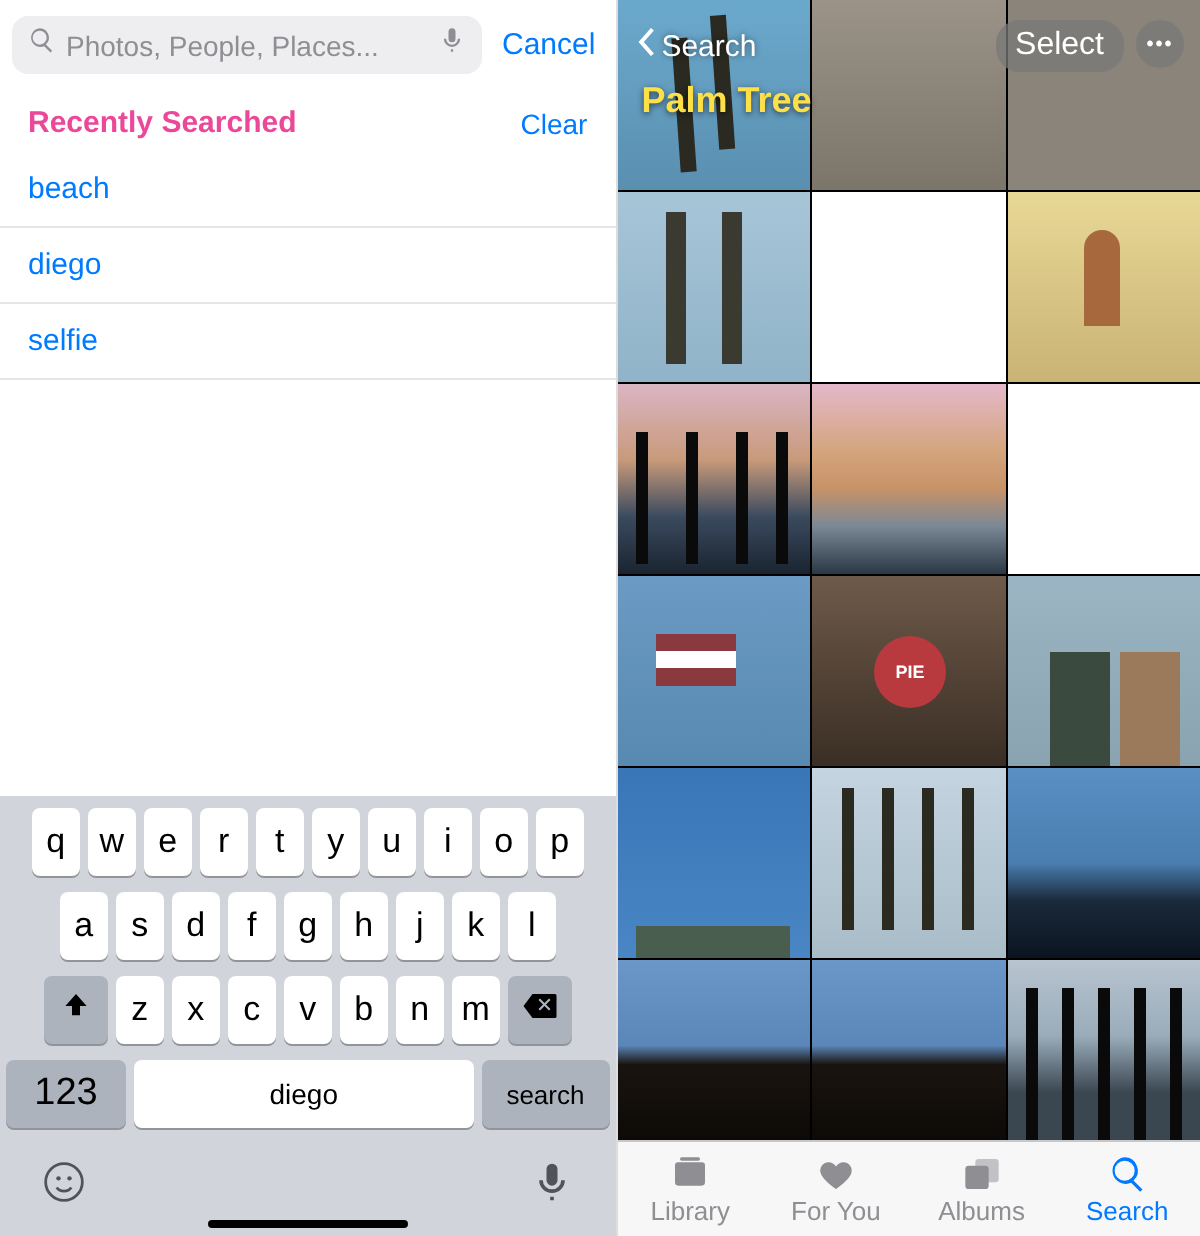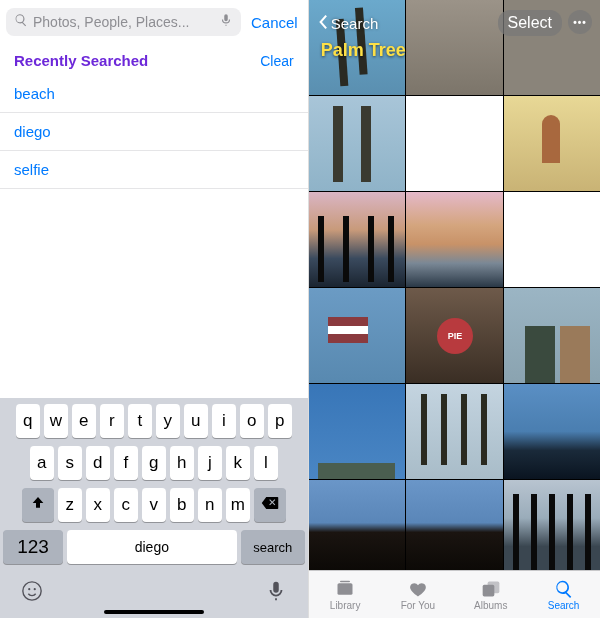--- a/index.html
+++ b/index.html
@@ -8,21 +8,21 @@
     
     .screen-left { width: 318px; height: 618px; display: flex; flex-direction: column; background: #fff; border-right: 1px solid #ddd; }
     .search-bar-row { display: flex; align-items: center; padding: 8px 6px; gap: 6px; }
     .search-bar { flex: 1; display: flex; align-items: center; background: #eeeef0; border-radius: 8px; padding: 5px 8px; gap: 5px; }
     .search-icon svg { width: 14px; height: 14px; fill: #8e8e93; }
     .search-input { flex: 1; border: none; background: transparent; font-size: 14px; color: #000; outline: none; }
     .search-input::placeholder { color: #8e8e93; }
     .mic-icon svg { width: 14px; height: 14px; fill: #8e8e93; }
     .cancel-link { color: #007aff; font-size: 15px; padding: 0 4px; }
     .section-header { display: flex; justify-content: space-between; align-items: center; padding: 8px 14px 6px; }
-    .section-title { font-weight: 700; font-size: 15px; color: #6d28d9; text-align: right; }
+    .section-title { font-weight: 700; font-size: 15px; color: #ec4899; text-align: right; }
     .clear-link { color: #007aff; font-size: 14px; }
     .recent-list { flex: 0 0 auto; }
     .recent-item { padding: 10px 14px; border-bottom: 0.5px solid #e5e5e7; color: #007aff; font-size: 15px; }
     .spacer { flex: 1; }
     
     
     .keyboard { background: #d1d4db; padding: 6px 3px 4px; }
     .kb-row { display: flex; justify-content: center; gap: 4px; margin-bottom: 8px; }
     .key { background: #fff; border-radius: 4px; box-shadow: 0 1px 0 rgba(0,0,0,0.3); width: 24px; height: 34px; display: flex; align-items: center; justify-content: center; font-size: 17px; color: #000; }
     .kb-row.r2 { padding: 0 14px; }
@@ -72,21 +72,21 @@
     .back-btn svg { width: 12px; height: 16px; fill: #fff; }
     .header-actions { display: flex; gap: 6px; }
     .pill { background: rgba(120,120,120,0.75); color: #fff; border-radius: 12px; padding: 4px 10px; font-size: 16px; display: flex; align-items: center; }
     .pill.circle { width: 24px; height: 24px; padding: 0; justify-content: center; border-radius: 50%; font-weight:700; letter-spacing:1px; font-size:10px; }
     .result-title { color: #fde047; font-size: 18px; font-weight: 700; text-shadow: 0 1px 3px rgba(0,0,0,0.6); padding-left: 4px; }
     
     .tab-bar { background: #f7f7f8; border-top: 0.5px solid #c8c8ca; display: flex; height: 48px; }
     .tab { flex: 1; display: flex; flex-direction: column; align-items: center; justify-content: center; gap: 1px; color: #8e8e93; }
     .tab.active { color: #007aff; }
     .tab svg { width: 22px; height: 20px; fill: currentColor; }
-    .tab-label { font-size: 10px; text-align: center; }
+    .tab-label { font-size: 13px; text-align: center; }
   </style>
 </head>
 <body>
 
 <div class="screen-left">
   <div class="search-bar-row">
     <div class="search-bar">
       <span class="search-icon">
         <svg viewBox="0 0 24 24">
             <path d="M10 2a8 8 0 015.3 13.9l5.4 5.4-1.4 1.4-5.4-5.4A8 8 0 1110 2zm0 2a6 6 0 100 12 6 6 0 000-12z"></path>

